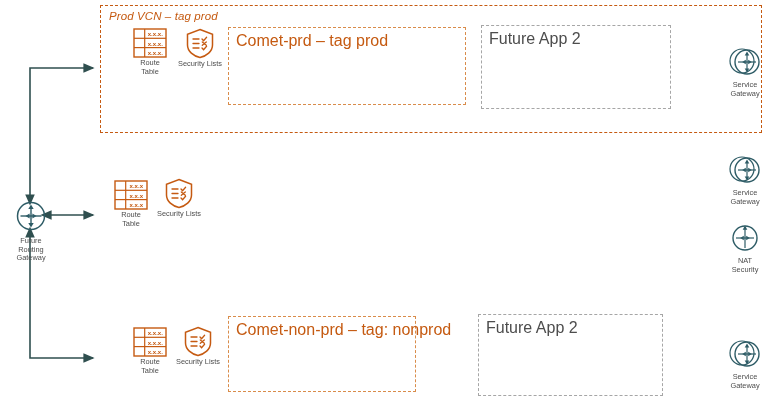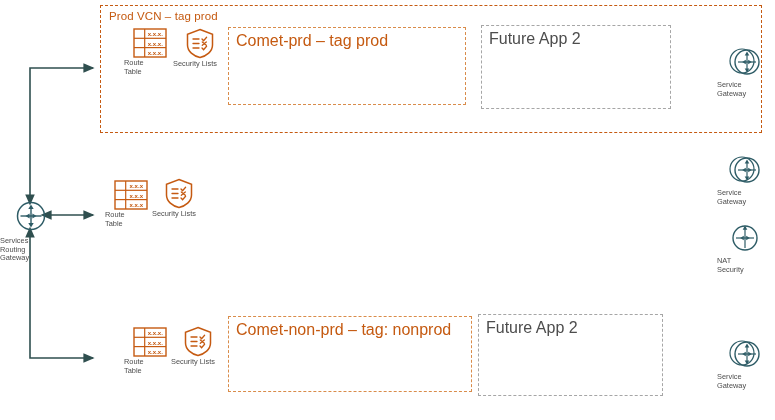--- a/index.html
+++ b/index.html
@@ -27,20 +27,21 @@
     background: transparent;
   }
   .vcn-title {
     position: absolute;
     top: 4px;
     left: 8px;
     font-size: 11.5px;
     color: #C55A11;
     white-space: nowrap;
     letter-spacing: 0.1px;
+    font-style: italic;
   }
 
   
   .appbox {
     position: absolute;
     box-sizing: border-box;
     background: transparent;
   }
   .appbox.orange { border: 1.3px dashed #D98C4A; }
   .appbox.gray   { border: 1.3px dashed #A6A6A6; }
@@ -50,21 +51,21 @@
     left: 7px;
     font-size: 16px;
     white-space: nowrap;
   }
   .appbox.orange .appbox-title { color: #C55A11; }
   .appbox.gray   .appbox-title { color: #4D4D4D; }
 
   
   .node {
     position: absolute;
-    text-align: left;
+    text-align: center;
   }
   .node-label {
     font-size: 7.4px;
     line-height: 8.6px;
     color: #4D4D4D;
     margin-top: 1px;
     white-space: pre-line;
   }
   .node-glyph { display: block; margin: 0 auto; }
 
@@ -121,21 +122,21 @@
         <line x1="20" y1="30" x2="20" y2="10"></line>
         <line x1="9.5" y1="20" x2="30.5" y2="20"></line>
       </g>
       <g fill="#2E5C66">
         <path d="M20,8.5 L17.3,13 L22.7,13 z"></path>
         <path d="M20,31.5 L17.3,27 L22.7,27 z"></path>
         <path d="M14.5,20 L18.6,17.5 L18.6,22.5 z"></path>
         <path d="M25.5,20 L21.4,17.5 L21.4,22.5 z"></path>
       </g>
     </svg>
-    <div class="node-label">Services
+    <div class="node-label">Future
 Routing
 Gateway</div>
   </div>
 
   <div class="vcn" style="left:100px; top:5px; width:662px; height:128px;">
     <div class="vcn-title">Prod VCN – tag prod</div>
   </div>
 
   <div class="node" style="left:124px; top:28px; width:52px;">
     <svg class="route-table" viewBox="0 0 34 30" xmlns="http://www.w3.org/2000/svg">
@@ -291,21 +292,21 @@
       </g>
       <g stroke="#C55A11" stroke-width="1.3" fill="none" stroke-linecap="round">
         <polyline points="17,11 18.6,12.7 21.6,9.3"></polyline>
         <path d="M17.3,13.9 L21.3,17.3 M21.3,13.9 L17.3,17.3"></path>
         <polyline points="17,20 18.6,21.7 21.6,18.3"></polyline>
       </g>
     </svg>
     <div class="node-label">Security Lists</div>
   </div>
 
-  <div class="appbox orange" style="left:228px; top:316px; width:244px; height:76px;">
+  <div class="appbox orange" style="left:228px; top:316px; width:188px; height:76px;">
     <div class="appbox-title">Comet-non-prd – tag: nonprod</div>
   </div>
 
   <div class="appbox gray" style="left:478px; top:314px; width:185px; height:82px;">
     <div class="appbox-title">Future App 2</div>
   </div>
 
   <div class="node" style="left:717px; top:336px; width:56px;">
     <svg class="node-glyph" width="36" height="36" viewBox="0 0 36 36" xmlns="http://www.w3.org/2000/svg">
       <circle cx="15" cy="17" r="12" fill="none" stroke="#2E5C66" stroke-width="1.2"></circle>

